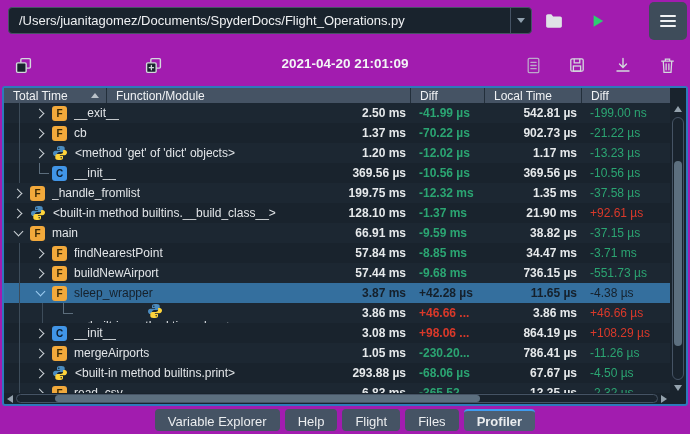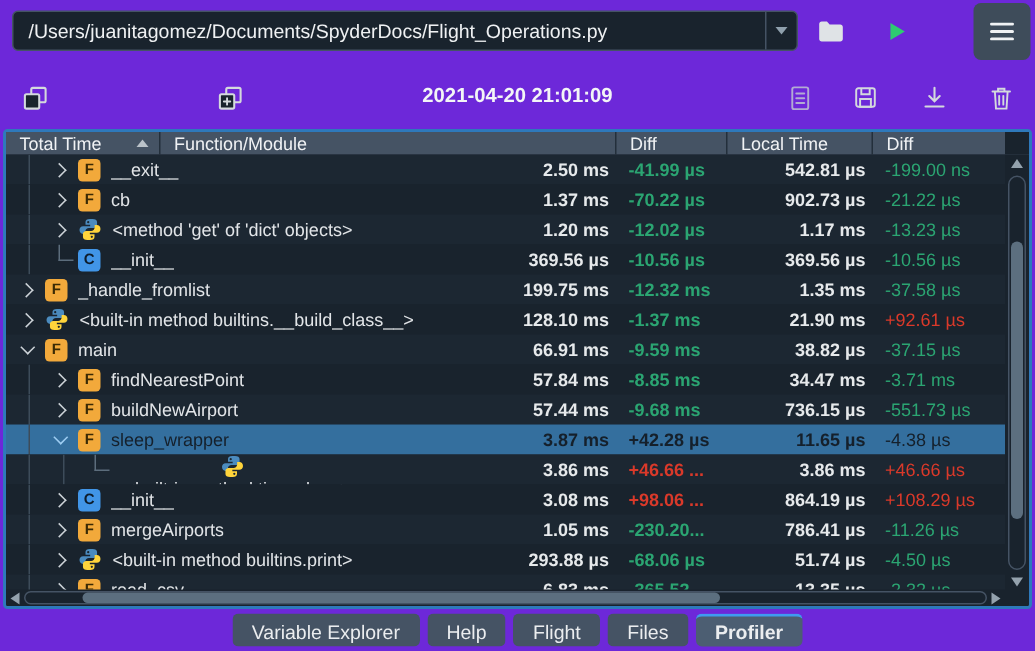--- a/index.html
+++ b/index.html
@@ -1,16 +1,16 @@
 <!DOCTYPE html>
 <html><head>
 <meta charset="utf-8">
 <style>
   html,body{margin:0;padding:0;background:#10161d;}
-  .app{position:relative;width:690px;height:434px;background:#6d28d9;overflow:hidden;
+  .app{position:relative;width:690px;height:434px;background:#a21caf;overflow:hidden;
        font-family:"Liberation Sans",sans-serif;color:#e2e5e8;}
 
   
   .combo{position:absolute;left:8px;top:7px;width:524px;height:27px;border:1px solid #455364;
          border-radius:4px;display:flex;align-items:center;background:#19232d;box-sizing:border-box;cursor:text;}
   .combo-text{flex:1;padding-left:10px;font-size:13px;color:#eff1f3;white-space:nowrap;overflow:hidden;}
   .combo-arrow{width:20px;height:100%;border-left:1px solid #455364;display:flex;align-items:center;justify-content:center;}
   .tri-down{width:0;height:0;border-left:4px solid transparent;border-right:4px solid transparent;border-top:5px solid #8fa0ad;}
   .tool-btn{position:absolute;width:26px;height:26px;display:flex;align-items:center;justify-content:center;
             background:transparent;border:none;padding:0;cursor:pointer;}
@@ -412,21 +412,21 @@
                 <svg width="16" height="16" viewBox="0 0 16 16">
                   <path fill="#4b8bbe" d="M7.9 1c-1.9 0-2.9.8-2.9 2v1.9h3.1v.9H3.4C2 5.8 1 6.9 1 8.4S2 11 3.4 11h1.5V9.3C4.9 8 6 7 7.3 7h3.3c1.1 0 2.1-.9 2.1-2V3c0-1.2-1.1-2-3-2H7.9zM6.8 2.4a.75.75 0 110 1.5.75.75 0 010-1.5z"></path>
                   <path fill="#ffd43b" d="M8.1 15c1.9 0 2.9-.8 2.9-2v-1.9H7.9v-.9h4.7c1.4 0 2.4-1.1 2.4-2.6S13.9 5 12.6 5h-1.5v1.7C11.1 8 10 9 8.7 9H5.4c-1.1 0-2.1.9-2.1 2v2c0 1.2 1.1 2 3 2h1.8zm1.1-1.4a.75.75 0 110-1.5.75.75 0 010 1.5z"></path>
                 </svg>
               </span>
               <span class="name">&lt;built-in method builtins.print&gt;</span>
             </span>
           </div>
           <div class="cell c1">293.88 µs</div>
           <div class="cell c2 neg">-68.06 µs</div>
-          <div class="cell c3">51.74 µs</div>
+          <div class="cell c3">67.67 µs</div>
           <div class="cell c4 neg">-4.50 µs</div>
         </div>
         <div class="row alt partial">
           <div class="cell c0">
             <span class="guide" style="left: 15px;"></span>
             <span class="slot" style="left: 28px;">
               <span class="chev right"></span>
             </span>
             <span class="ent" style="margin-left: 48px;">
               <span class="badge f">F</span>

